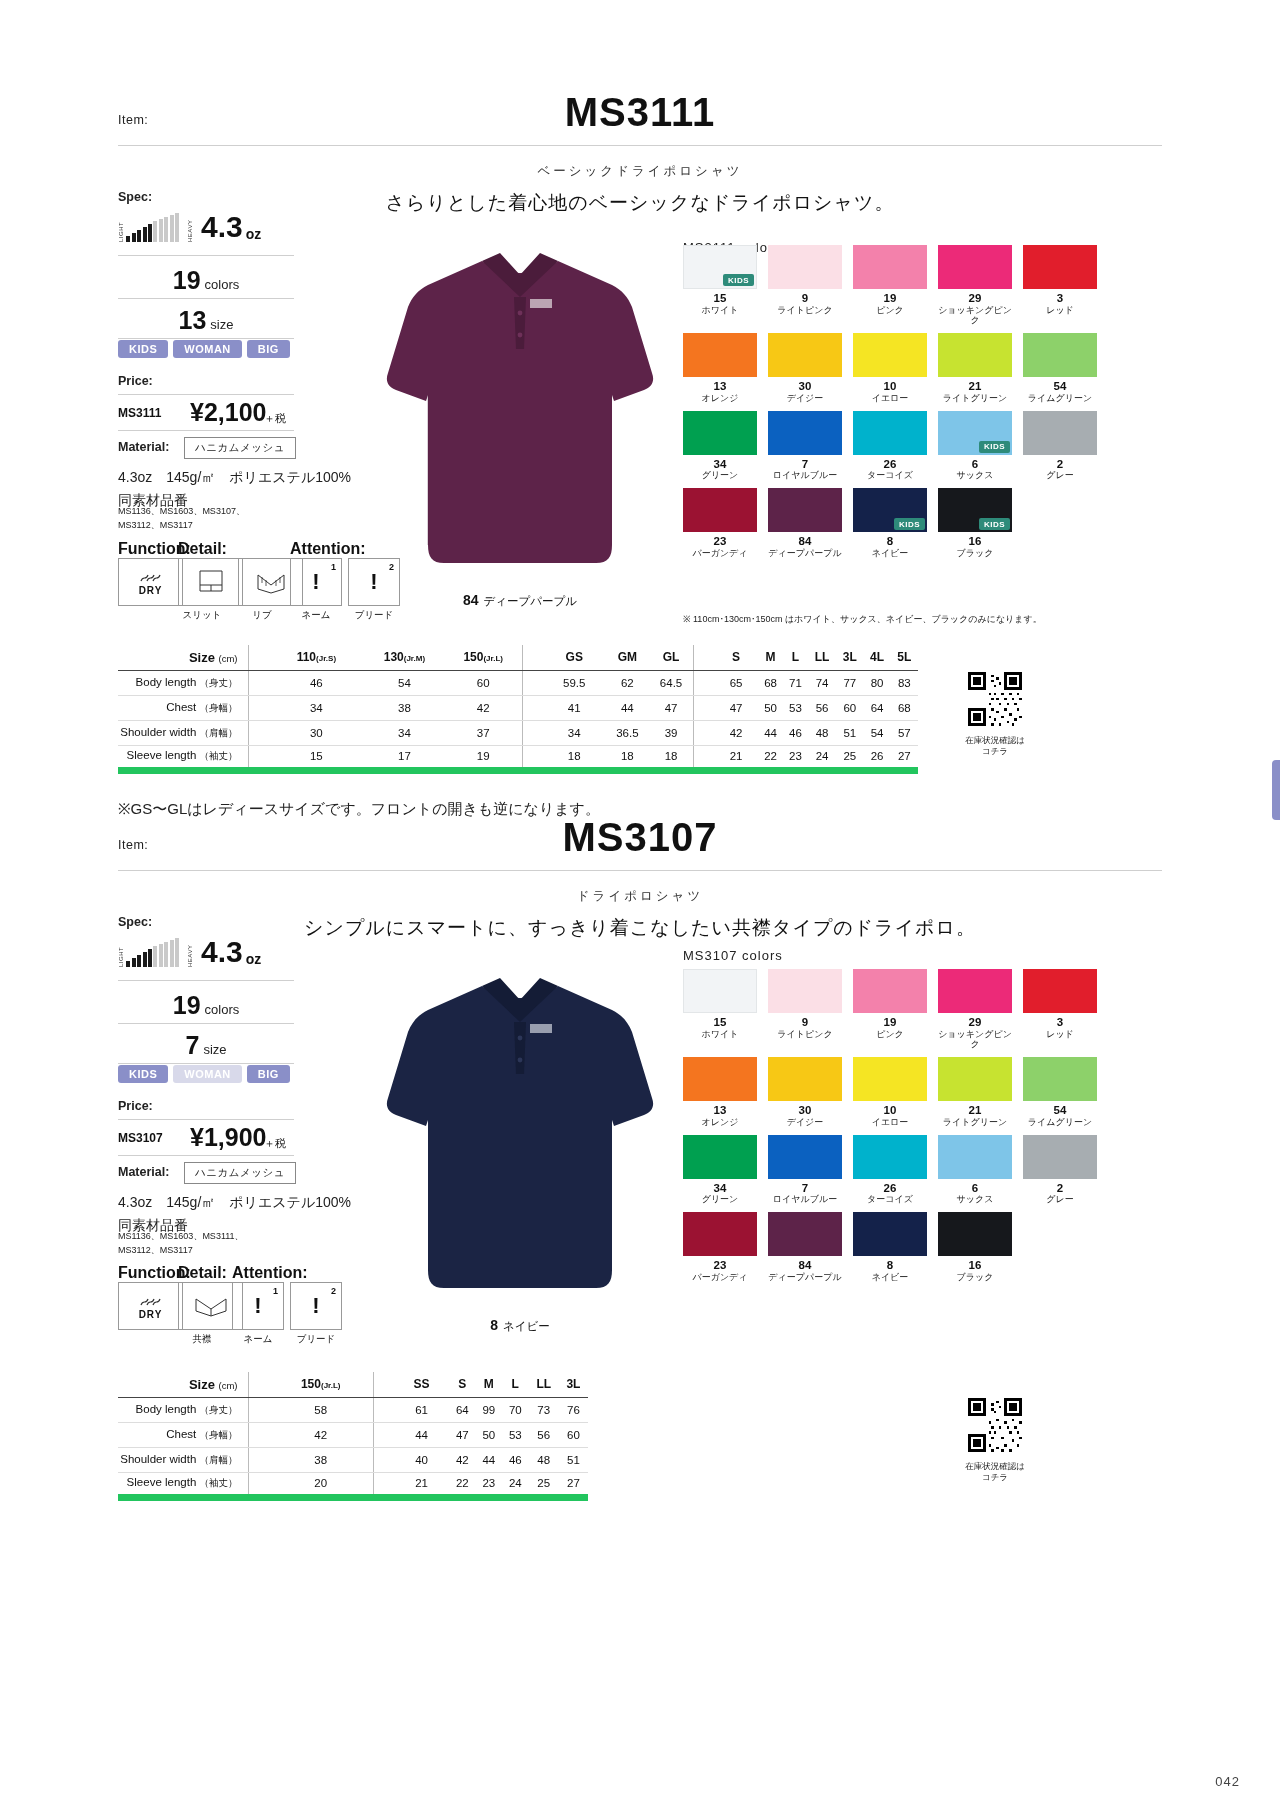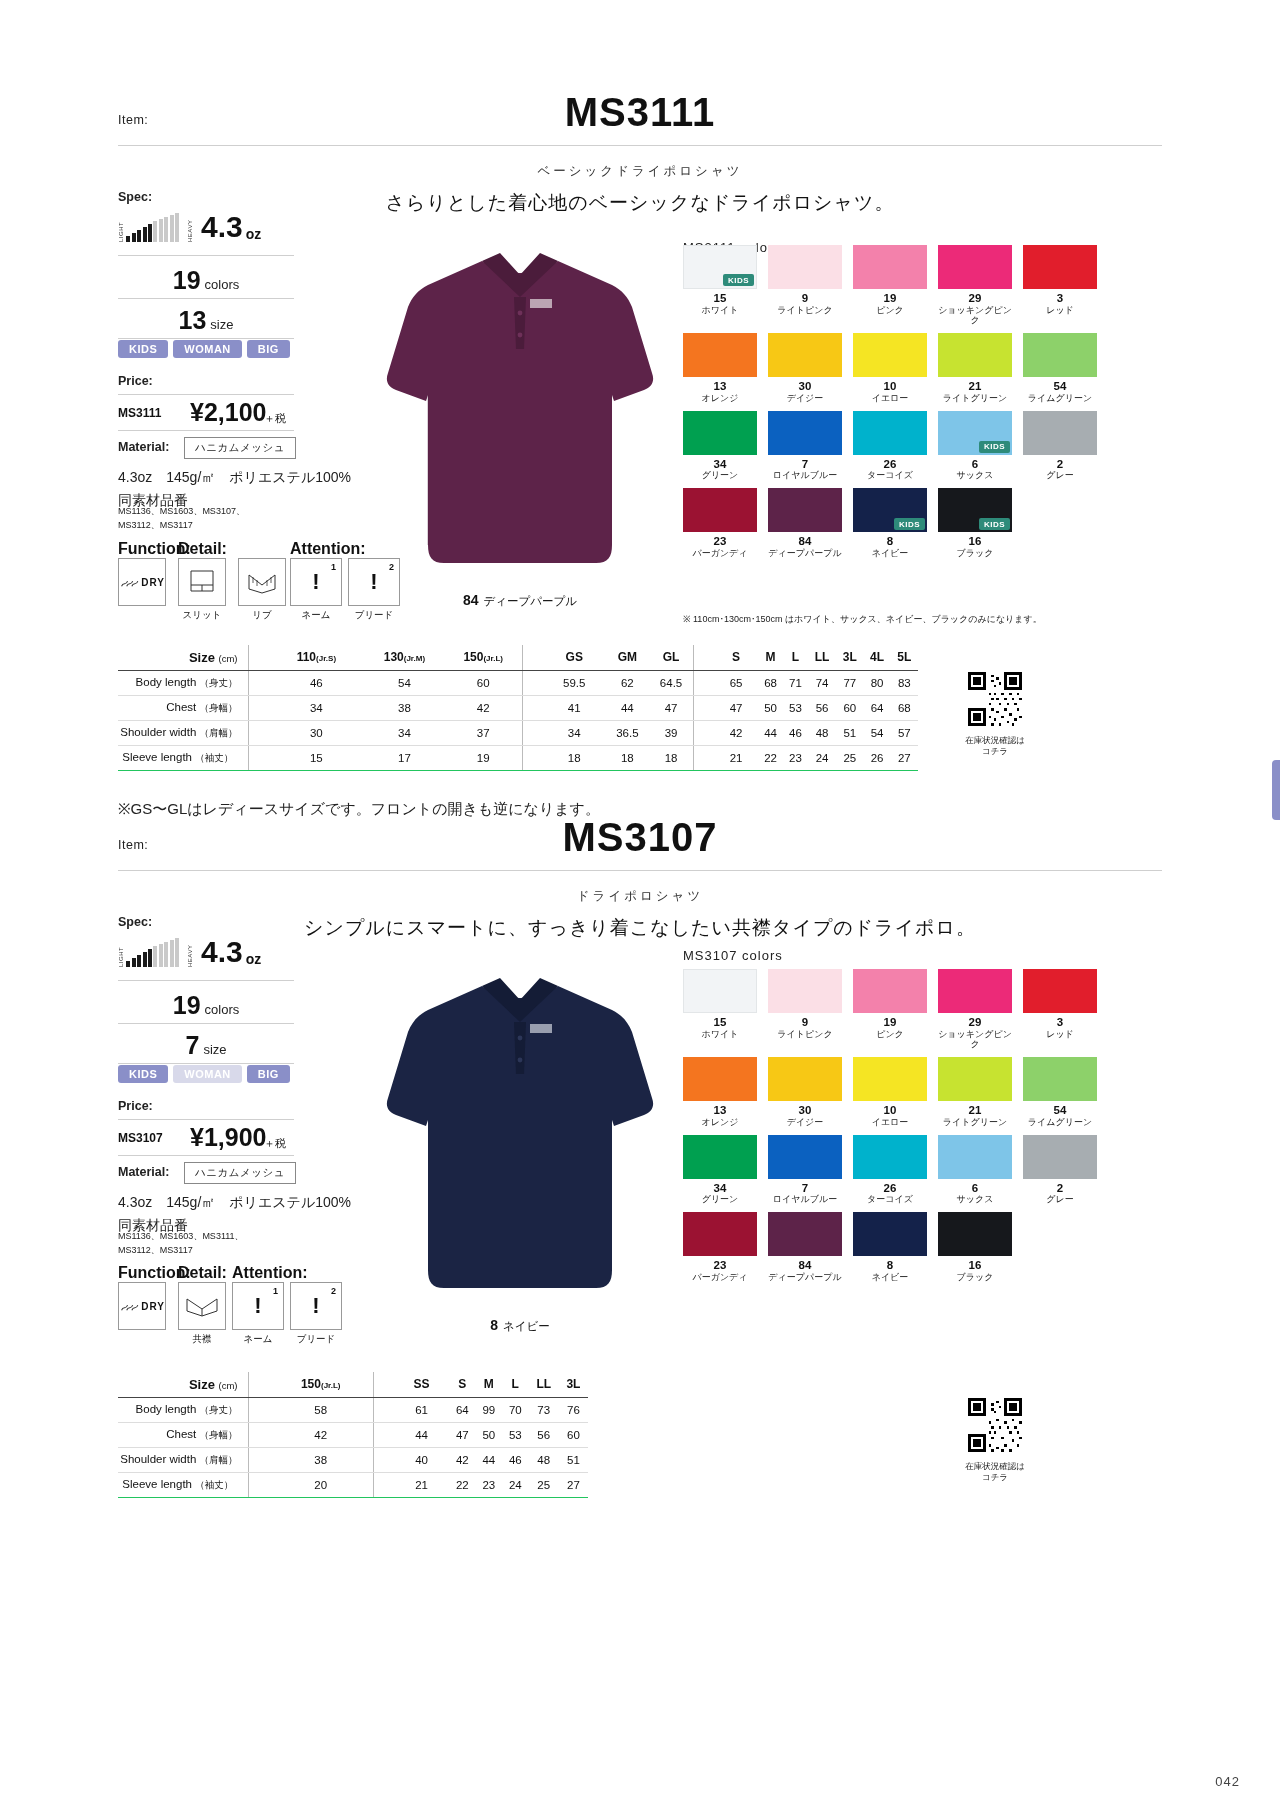--- a/index.html
+++ b/index.html
@@ -64,22 +64,22 @@
   .mat-box {
     position:absolute; border:1px solid #888; font-size:10.5px;
     padding:3px 10px; color:#222; letter-spacing:.5px;
   }
   .small-txt { position:absolute; font-size:14px; color:#222; line-height:1.45; }
   .xsmall-txt { position:absolute; font-size:9px; color:#222; line-height:1.5; }
 
   .fn-head { position:absolute; font-size:16px; font-weight:bold; }
 
   .icon-box {
-    position:absolute; width:48px; height:48px; border:1px solid #999;
-    display:flex; flex-direction:row; align-items:center; justify-content:center;
+    position:absolute; width:65px; height:48px; border:1px solid #999;
+    display:flex; flex-direction:column; align-items:center; justify-content:center;
   }
   .icon-cap { position:absolute; font-size:9.5px; text-align:center; width:56px; }
   .attn-box {
     position:absolute; width:52px; height:48px; border:1px solid #999;
     display:flex; align-items:center; justify-content:center;
   }
   .attn-num { position:absolute; top:3px; right:5px; font-size:9px; font-weight:bold; }
 
   
   .photo { position:absolute; }
@@ -97,21 +97,21 @@
   }
   .sw-no { text-align:center; font-size:11.5px; font-weight:bold; margin-top:3px; line-height:1.1;}
   .sw-nm { text-align:center; font-size:9px; color:#222; line-height:1.2; }
   .note-small { position:absolute; font-size:9px; color:#222; }
 
   
   .sz-table { position:absolute; border-collapse:collapse; font-size:11.5px; }
   .sz-table th, .sz-table td { text-align:center; padding:0; height:25px; font-weight:normal; }
   .sz-table thead th { font-weight:bold; font-size:12px; border-bottom:1px solid #444; }
   .sz-table tbody td { border-bottom:1px solid #ddd; }
-  .sz-table tbody tr:last-child td { border-bottom:1px solid #22c55e;text-align:center; }
+  .sz-table tbody tr:last-child td { border-bottom:7px solid #22c55e; }
   .sz-table .rowhead { text-align:right; padding-right:10px; font-size:11.5px; white-space:nowrap;}
   .sz-table .rowhead small { font-size:9.5px; }
   .sz-table .c-head { text-align:right; padding-right:10px; font-weight:bold; font-size:13px; }
   .sz-table .c-head small { font-size:9.5px; font-weight:normal; }
   .sz-table .sep { border-left:1px solid #bbb;padding-left:20px; }
   .tbl-note { position:absolute; font-size:15px; color:#222; }
   .kidsize { font-size:8px; }
 
   
   .qr { position:absolute; width:54px; height:54px; }

